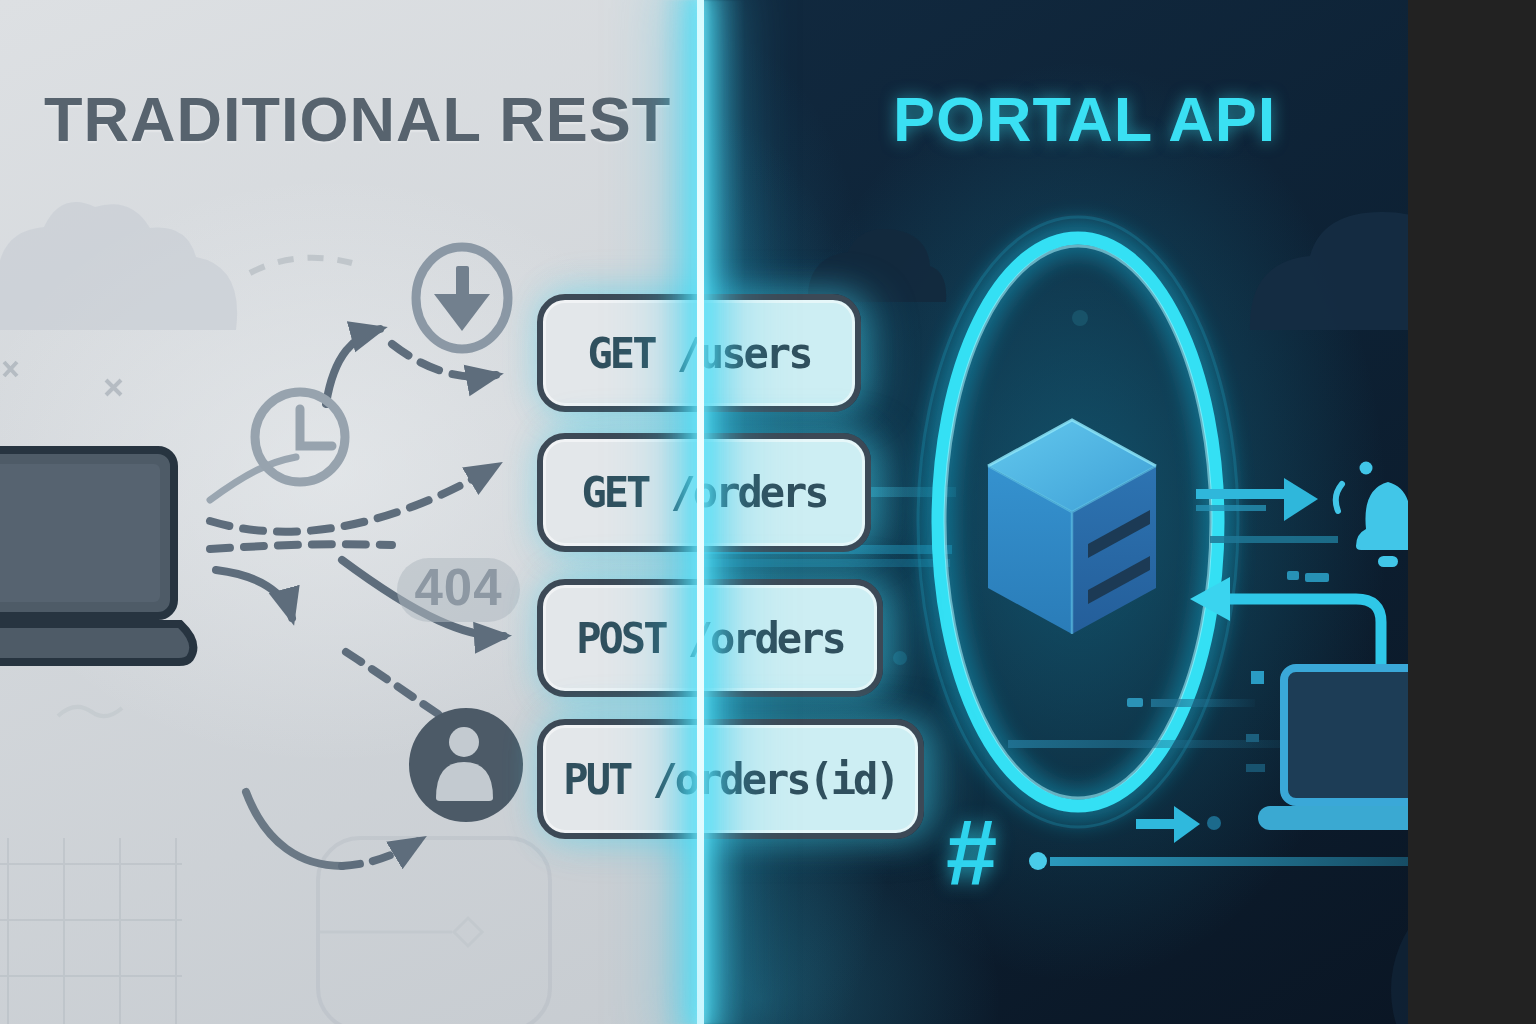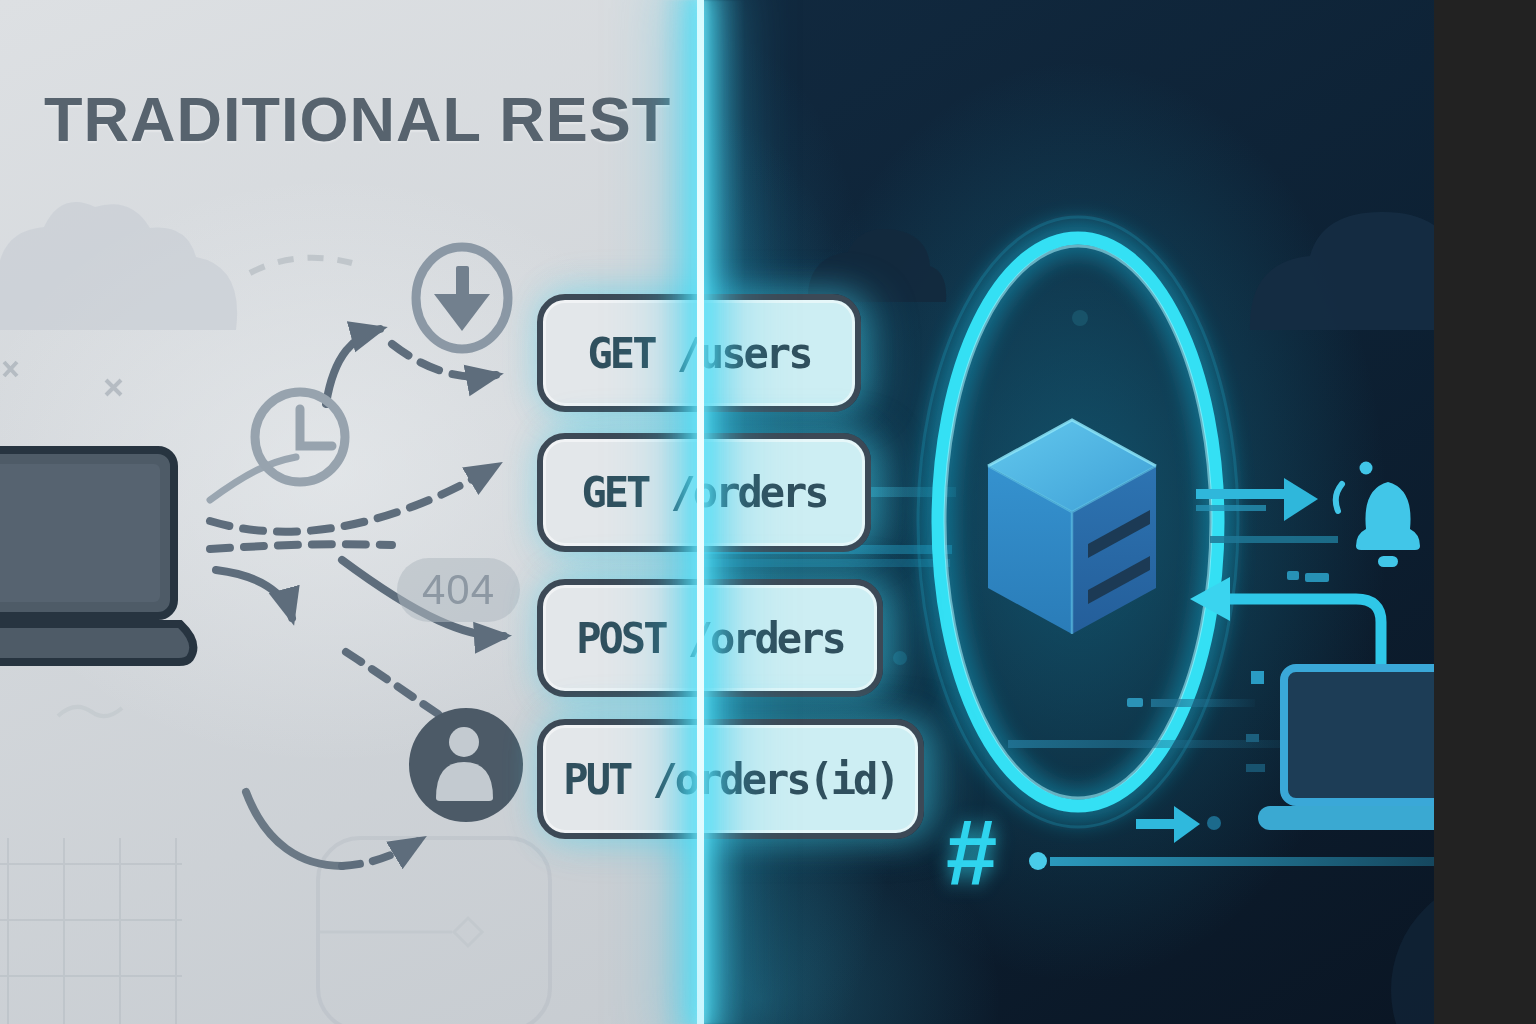--- a/index.html
+++ b/index.html
@@ -1,19 +1,18 @@
 <!DOCTYPE html>
 <html><head>
 <meta charset="utf-8">
 <style>
   html,body{margin:0;padding:0;background:#222;}
   #stage{
     position:relative;width:1408px;height:1024px;overflow:hidden;
     font-family:"Liberation Sans",sans-serif;
-    padding-left:26px;
   }
   
   .left-panel{
     position:absolute;left:0;top:0;width:701px;height:1024px;z-index:0;
     background:
       radial-gradient(520px 420px at 330px 470px, rgba(238,241,243,.55), rgba(238,241,243,0) 70%),
       linear-gradient(158deg,#dde0e3 0%,#d3d7db 45%,#c7ccd1 100%);
   }
   .right-panel{
     position:absolute;left:701px;top:0;width:835px;height:1024px;z-index:0;
@@ -25,23 +24,23 @@
       linear-gradient(148deg,#11293f 0%,#0d2134 45%,#0a1523 100%);
   }
   
   svg.layer{position:absolute;left:0;top:0;width:1536px;height:1024px;z-index:1;pointer-events:none;}
   
   .title{position:absolute;z-index:2;font-weight:700;font-size:63px;line-height:1;letter-spacing:1px;white-space:nowrap;}
   .title-left{left:44px;top:88px;color:#57636e;text-shadow:0 2px 2px rgba(255,255,255,.35);}
   .title-right{left:893px;top:88px;color:#3ae0f3;text-shadow:0 0 16px rgba(58,224,243,.55);}
   
   .badge{
-    position:absolute;z-index:2;display:flex;align-items:center;justify-content:center;
+    position:absolute;z-index:2;display:flex;justify-content:center;
     border-radius:32px;background:rgba(177,185,193,.55);
-    color:#8d98a3;font-weight:400;font-size:42px;letter-spacing:1px;
+    color:#8d98a3;font-weight:700;font-size:51px;letter-spacing:1px;
   }
   .badge-404{left:397px;top:558px;width:123px;height:64px;}
   .badge-200{left:236px;top:720px;width:125px;height:65px;}
   
   .endpoint-box{
     position:absolute;left:537px;z-index:3;
     border:6px solid #3c4956;border-radius:28px;
     display:flex;align-items:center;justify-content:center;
     font-family:"DejaVu Sans Mono",monospace;font-weight:700;font-size:42px;
     letter-spacing:-3px;color:#30505e;white-space:nowrap;
@@ -235,20 +234,21 @@
     <g>
       <rect x="1251" y="671" width="13" height="13" fill="#2a9cc4"></rect>
       <rect x="1246" y="734" width="13" height="8" fill="#1c5f7d"></rect>
       <rect x="1246" y="764" width="19" height="8" fill="#1c5f7d" opacity="0.8"></rect>
       <rect x="1284" y="668" width="178" height="134" rx="12" fill="#1d3d56" stroke="#3aa8d8" stroke-width="8"></rect>
       <rect x="1258" y="806" width="226" height="24" rx="12" fill="#3aa9d2"></rect>
     </g>
   </svg>
 
   <div class="title title-left">TRADITIONAL REST</div>
+  <div class="title title-right">PORTAL API</div>
 
   <div class="badge badge-404">
     <span>404</span>
   </div>
 
   <div class="endpoint-box box-1">
     <span>GET /users</span>
   </div>
   <div class="endpoint-box box-2">
     <span>GET /orders</span>

